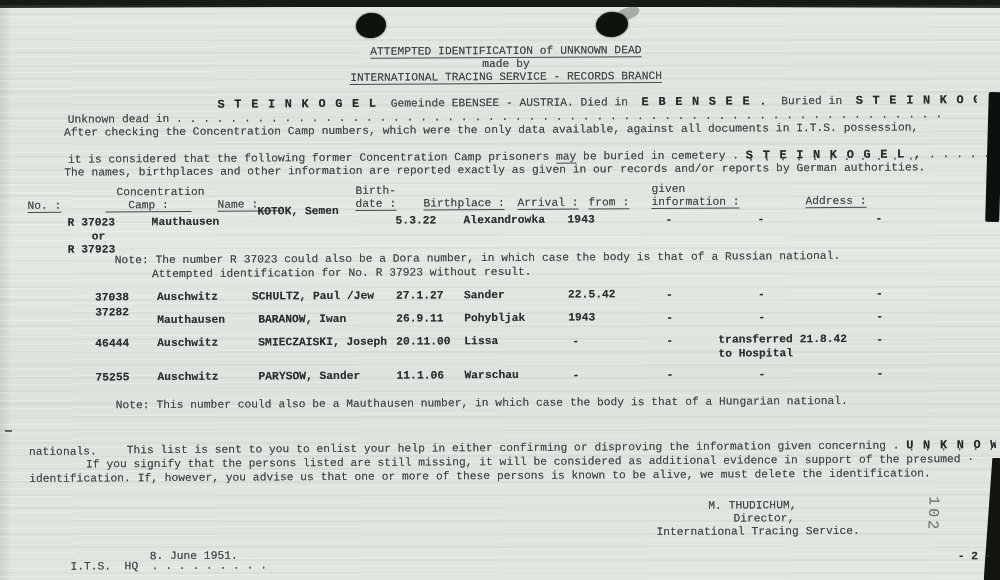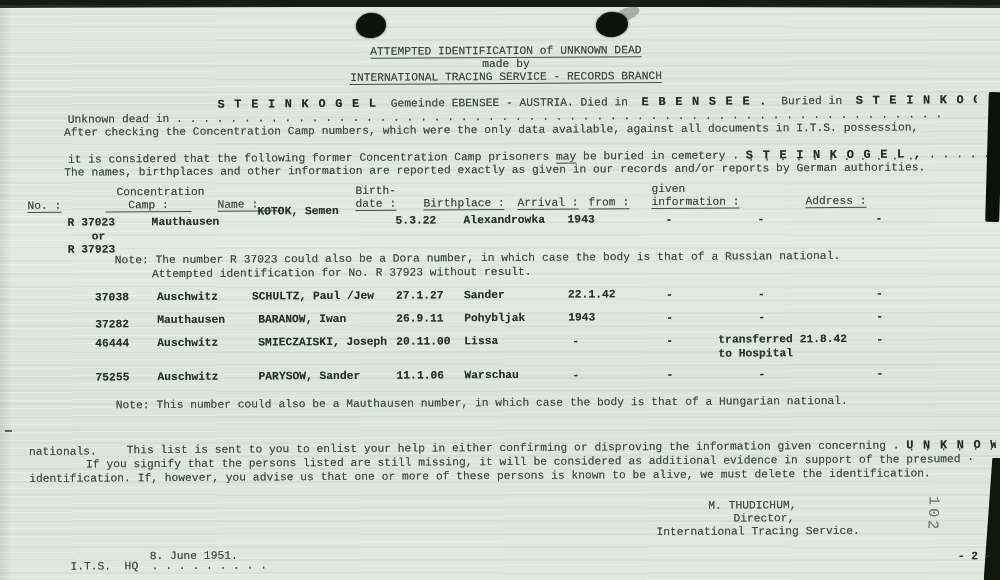--- a/index.html
+++ b/index.html
@@ -108,28 +108,28 @@
 
     <div class="line" style="left:115px;top:252px;width:870px">Note: The number R 37023 could also be a Dora number, in which case the body is that of a Russian national.</div>
     <div class="line" style="left:152px;top:266px;width:830px">Attempted identification for No. R 37923 without result.</div>
 
     <div class="row">
       <span class="cell b" style="left:55px;top:289px">37038</span>
       <span class="cell b" style="left:117px;top:289px">Auschwitz</span>
       <span class="cell b" style="left:212px;top:289px">SCHULTZ, Paul /Jew</span>
       <span class="cell b" style="left:356px;top:289px">27.1.27</span>
       <span class="cell b" style="left:424px;top:289px">Sander</span>
-      <span class="cell b" style="left:528px;top:289px">22.1.42</span>
+      <span class="cell b" style="left:528px;top:289px">22.5.42</span>
       <span class="cell b" style="left:626px;top:290px">-</span>
       <span class="cell b" style="left:718px;top:290px">-</span>
       <span class="cell b" style="left:836px;top:290px">-</span>
     </div>
 
     <div class="row">
-      <span class="cell b" style="left:55px;top:316px">37282</span>
+      <span class="cell b" style="left:55px;top:304px">37282</span>
       <span class="cell b" style="left:117px;top:312px">Mauthausen</span>
       <span class="cell b" style="left:218px;top:312px">BARANOW, Iwan</span>
       <span class="cell b" style="left:356px;top:312px">26.9.11</span>
       <span class="cell b" style="left:424px;top:312px">Pohybljak</span>
       <span class="cell b" style="left:528px;top:312px">1943</span>
       <span class="cell b" style="left:626px;top:313px">-</span>
       <span class="cell b" style="left:718px;top:313px">-</span>
       <span class="cell b" style="left:836px;top:313px">-</span>
     </div>
 

